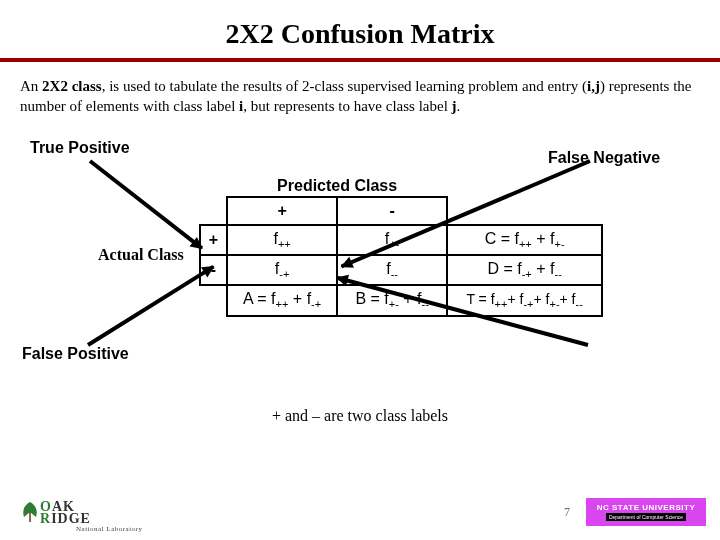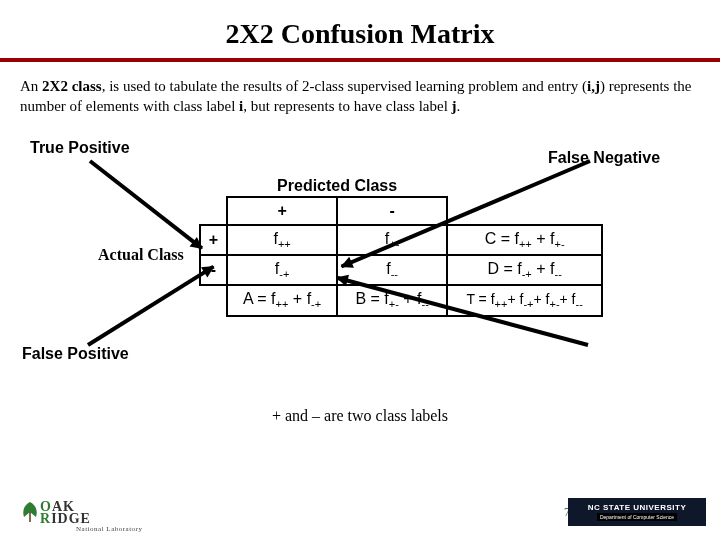--- a/index.html
+++ b/index.html
@@ -102,21 +102,21 @@
   .oak-top .g { color: #2f7d32; font-weight: bold; }
   .oak-top .k { color: #333; font-weight: bold; }
   .oak-bot { font-size: 7px; color: #444; letter-spacing: 0.5px; padding-left: 36px; }
 
   .pagenum {
     position: absolute; right: 150px; bottom: 12px;
     font-family: Georgia, serif; font-size: 12px; color: #666;
   }
   .ncsu {
     position: absolute; right: 14px; bottom: 6px;
-    width: 138px; height: 28px; background: #0f172a;
+    width: 120px; height: 28px; background: #d946ef;
     display:flex; flex-direction:column; align-items:center; justify-content:center;
   }
   .ncsu .t1 { color:#fff; font-family: Arial, sans-serif; font-size:8px; font-weight:bold; letter-spacing:0.5px; }
   .ncsu .t2 { background:#000; color:#fff; font-size:5px; padding:1px 3px; margin-top:1px; font-family: Arial, sans-serif; }
 </style>
 </head>
 <body>
 
 <div class="title">2X2 Confusion Matrix</div>
 <div class="rule"></div>

